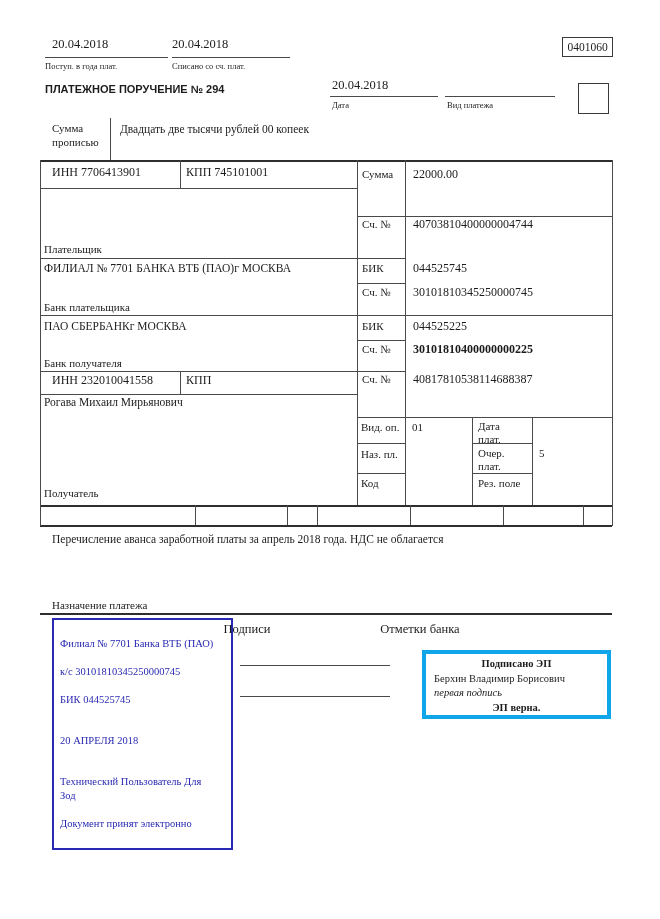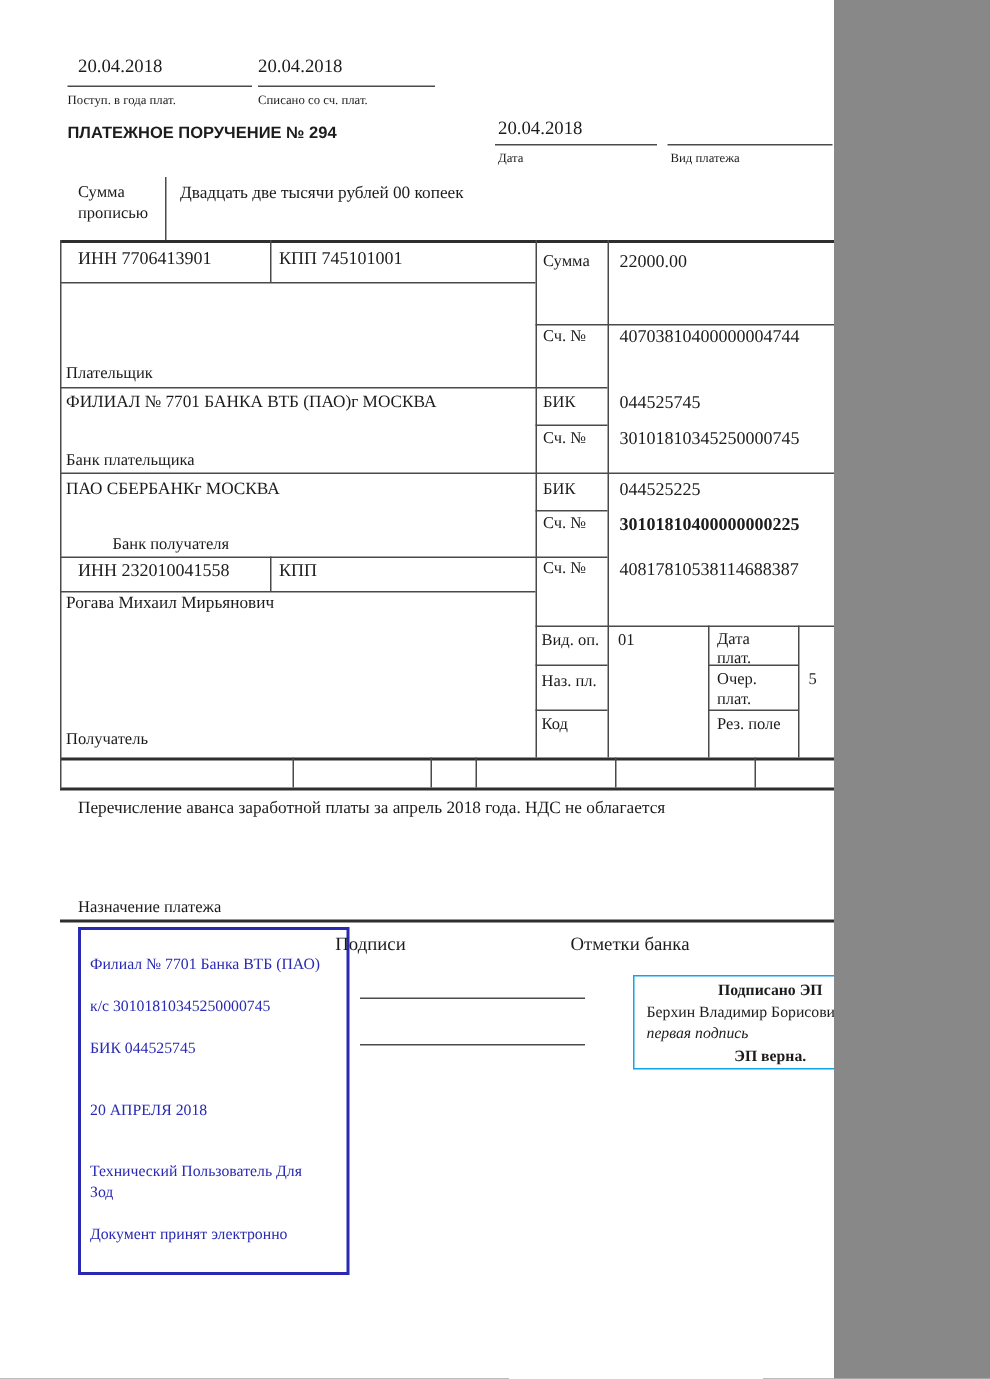--- a/index.html
+++ b/index.html
@@ -1,34 +1,34 @@
 <!DOCTYPE html>
 <html><head>
 <meta charset="utf-8">
 <style>
   html,body{margin:0;padding:0;background:#888;}
-  .page{position:relative;width:556px;height:919px;background:#ffffff;overflow:hidden;
+  .page{position:relative;width:660px;height:919px;background:#ffffff;overflow:hidden;
         font-family:"Liberation Serif",serif;color:#1c1c1c;}
   .tx{position:absolute;font-size:11.5px;line-height:15.5px;white-space:pre-line;}
   .num{font-size:12px;}
   .date{font-size:12.5px;}
   .small{font-size:8.5px;line-height:10px;}
   .lbl{font-size:11px;}
   .mini{font-size:11px;line-height:13px;}
   .title{font-family:"Liberation Sans",sans-serif;font-weight:bold;font-size:11px;}
   .ctr{text-align:center;}
   .hl{position:absolute;height:2px;background:#2e2e2e;}
   .hl1{position:absolute;height:1px;background:#4a4a4a;}
   .vl{position:absolute;width:1px;background:#4a4a4a;}
   .box{position:absolute;border:1px solid #3a3a3a;background:#fff;}
   .blue{color:#2929b3;}
   .bluebox{position:absolute;border:2px solid #2929b3;background:#fff;
            font-size:10.5px;line-height:14px;padding:3px 6px;white-space:pre-line;}
   .stamp-gap{margin-top:13px;}
-  .signbox{position:absolute;border:1px solid #0ea5e9;padding:3px 8px;font-size:10.5px;line-height:14.5px;}
+  .signbox{position:absolute;border:4px solid #0ea5e9;padding:3px 8px;font-size:10.5px;line-height:14.5px;}
   .b{font-weight:bold;}
   .i{font-style:italic;}
 </style>
 </head>
 <body>
 
 <div class="page">
 
   <div class="tx date" style="left:52px;top:37px;">20.04.2018</div>
   <div class="hl1" style="left:45px;top:57px;width:123px;"></div>
@@ -98,21 +98,21 @@
   <div class="tx num" style="left:413px;top:261px;">044525745</div>
   <div class="tx lbl" style="left:362px;top:285px;">Сч. №</div>
   <div class="tx num" style="left:413px;top:285px;">30101810345250000745</div>
   <div class="tx lbl" style="left:44px;top:300px;">Банк плательщика</div>
 
   <div class="tx" style="left:44px;top:319px;">ПАО СБЕРБАНКг МОСКВА</div>
   <div class="tx lbl" style="left:362px;top:319px;">БИК</div>
   <div class="tx num" style="left:413px;top:319px;">044525225</div>
   <div class="tx lbl" style="left:362px;top:342px;">Сч. №</div>
   <div class="tx num" style="left:413px;top:342px;font-weight:bold;">30101810400000000225</div>
-  <div class="tx lbl" style="left:44px;top:356px;margin-left:31px;">Банк получателя</div>
+  <div class="tx lbl" style="left:44px;top:356px;">Банк получателя</div>
 
   <div class="tx num" style="left:52px;top:373px;">ИНН 232010041558</div>
   <div class="tx num" style="left:186px;top:373px;">КПП</div>
   <div class="tx lbl" style="left:362px;top:372px;">Сч. №</div>
   <div class="tx num" style="left:413px;top:372px;">40817810538114688387</div>
   <div class="tx" style="left:44px;top:395px;">Рогава Михаил Мирьянович</div>
   <div class="tx lbl" style="left:44px;top:486px;">Получатель</div>
 
   <div class="tx mini" style="left:361px;top:421px;">Вид. оп.</div>
   <div class="tx mini" style="left:412px;top:421px;">01</div>

